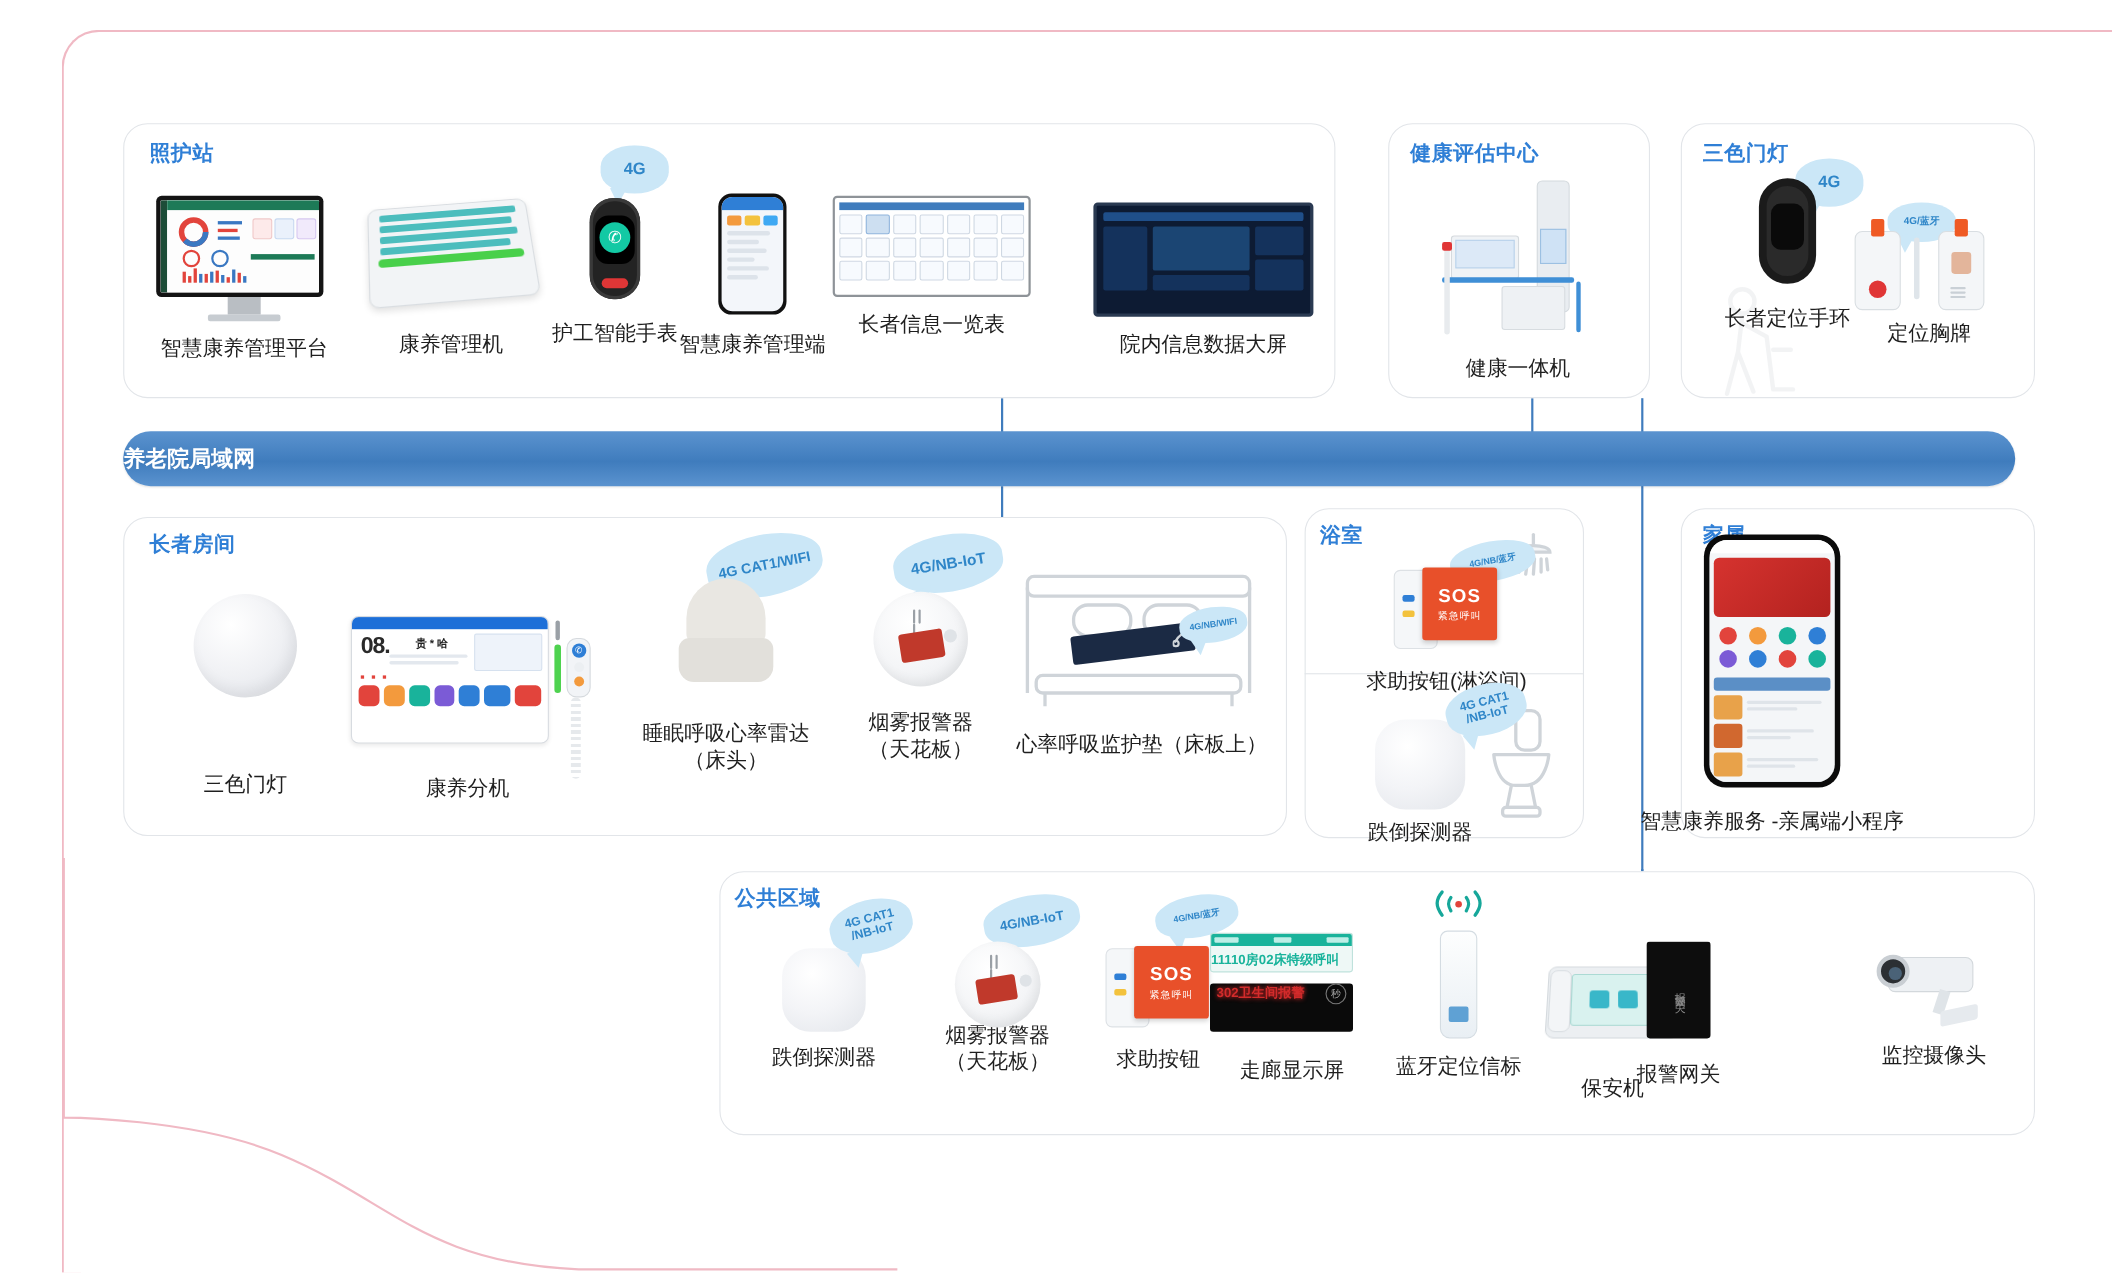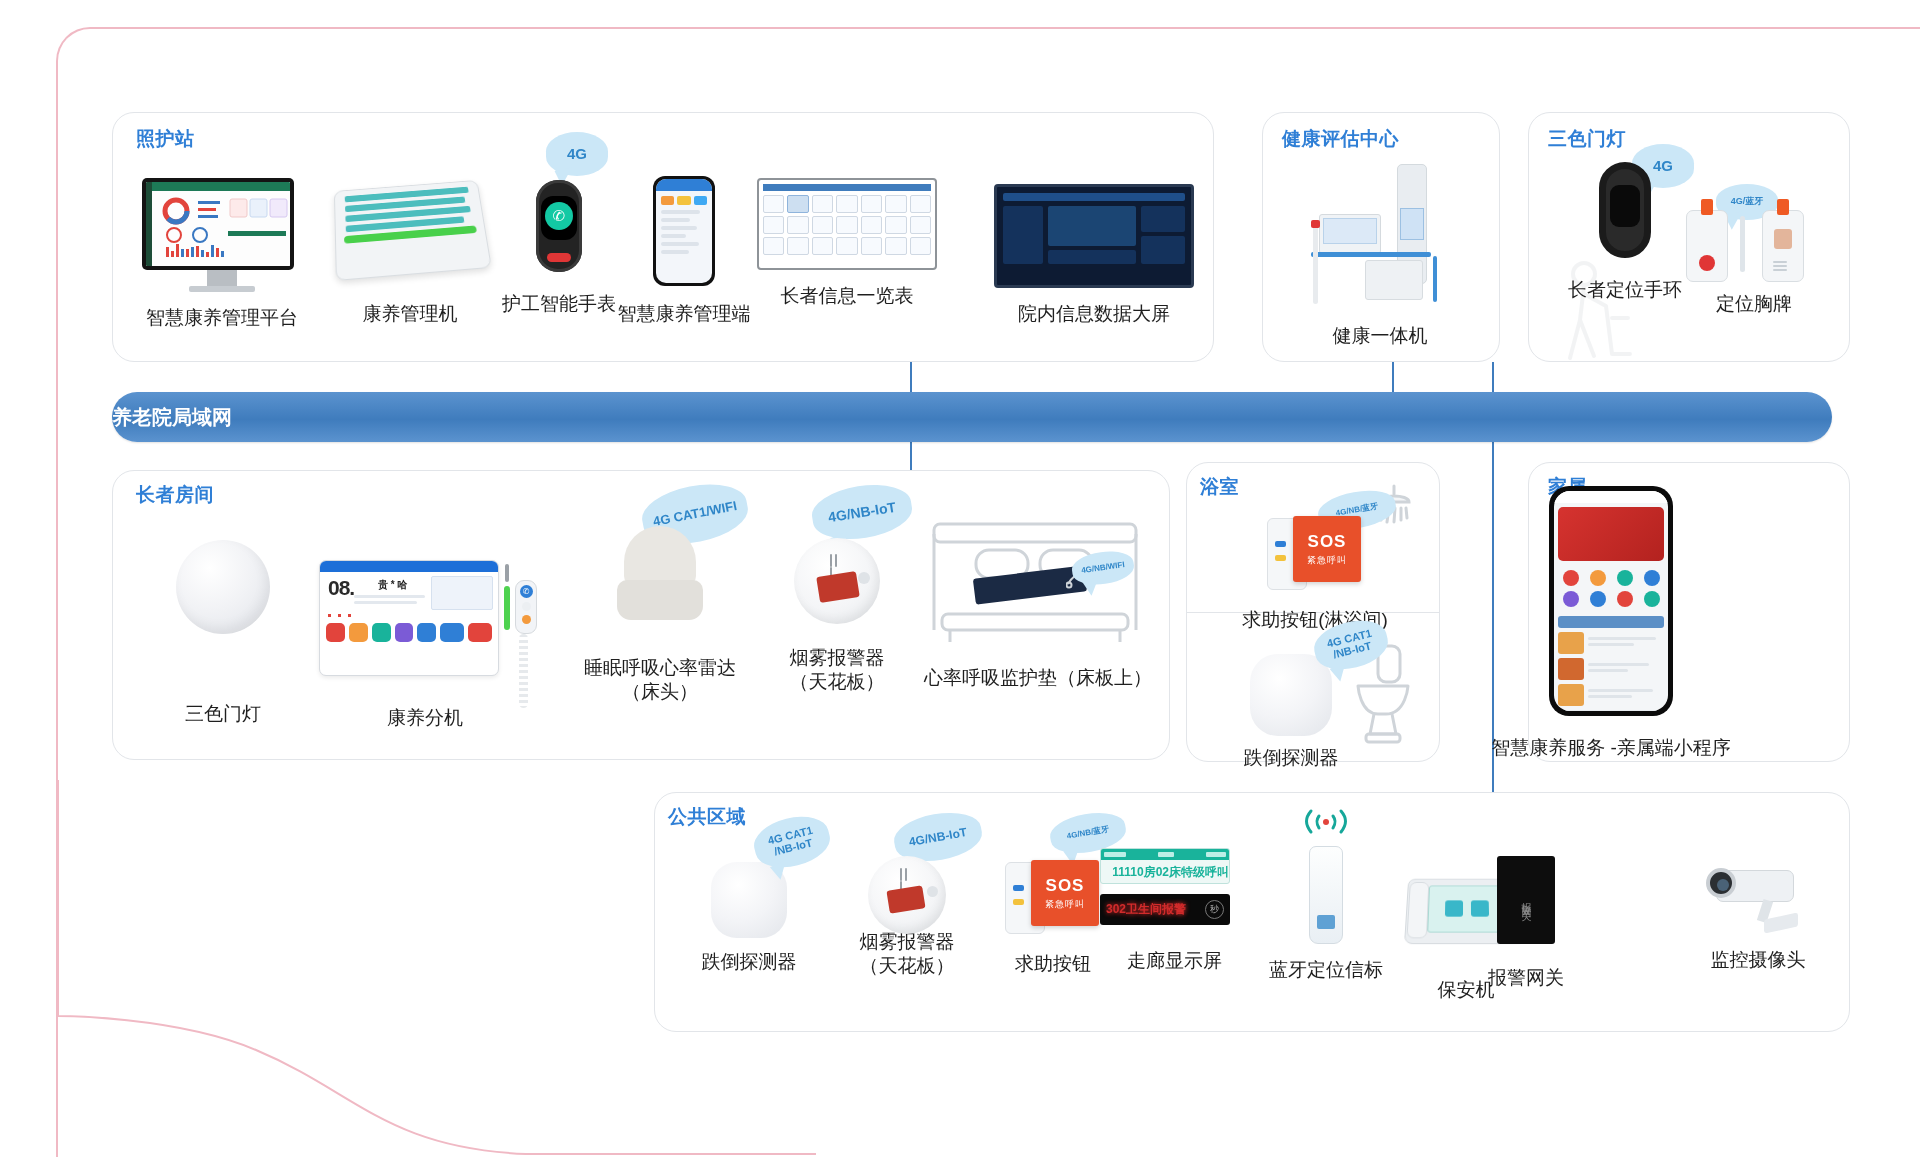--- a/index.html
+++ b/index.html
@@ -199,22 +199,22 @@
   .sos-red b{ font-size:17px;letter-spacing:1px;font-weight:700; }
   .sos-red span{ font-size:9px;margin-top:2px;letter-spacing:1px; }
 
   
   .icn-line{ stroke:#cfd4d9; stroke-width:3; fill:none; }
 
   
   .disp-green{ width:130px;height:36px;background:#eef8f6;border:1px solid #bfe2dc;border-radius:3px;overflow:hidden; }
   .disp-green-top{ height:11px;background:#19b39b;display:flex;justify-content:space-between;padding:0 3px; }
   .disp-green-top i{ width:22px;height:5px;background:#bdeee6;margin-top:3px;border-radius:1px; }
-  .disp-green-txt{ color:#19b39b;font-size:12px;font-weight:700;text-align:right;line-height:24px; }
-  .disp-black{ width:130px;height:31px;background:#0a0a0a;border-radius:3px;display:flex;align-items:center;
+  .disp-green-txt{ color:#19b39b;font-size:12px;font-weight:700;text-align:left;line-height:24px; }
+  .disp-black{ width:130px;height:44px;background:#0a0a0a;border-radius:3px;display:flex;
                justify-content:space-between;padding:0 6px;margin-top:10px; }
   .disp-black span{ color:#d22b2b;font-size:12px;font-weight:700;text-shadow:0 0 5px #ff2d2d; }
   .disp-black i{ width:19px;height:19px;border-radius:50%;border:1.5px solid #777;color:#aaa;font-size:9px;
                  display:flex;align-items:center;justify-content:center;font-style:normal; }
 
   
   .beacon{ width:34px;height:98px;background:linear-gradient(180deg,#fdfefe,#e9eff4);
            border:1px solid #d4dce2;border-radius:7px 7px 9px 9px;margin:0 auto;position:relative; }
   .beacon-lbl{ position:absolute;left:50%;transform:translateX(-50%);bottom:14px;width:18px;height:14px;
                background:#2f86c8;border-radius:2px;opacity:.75; }

